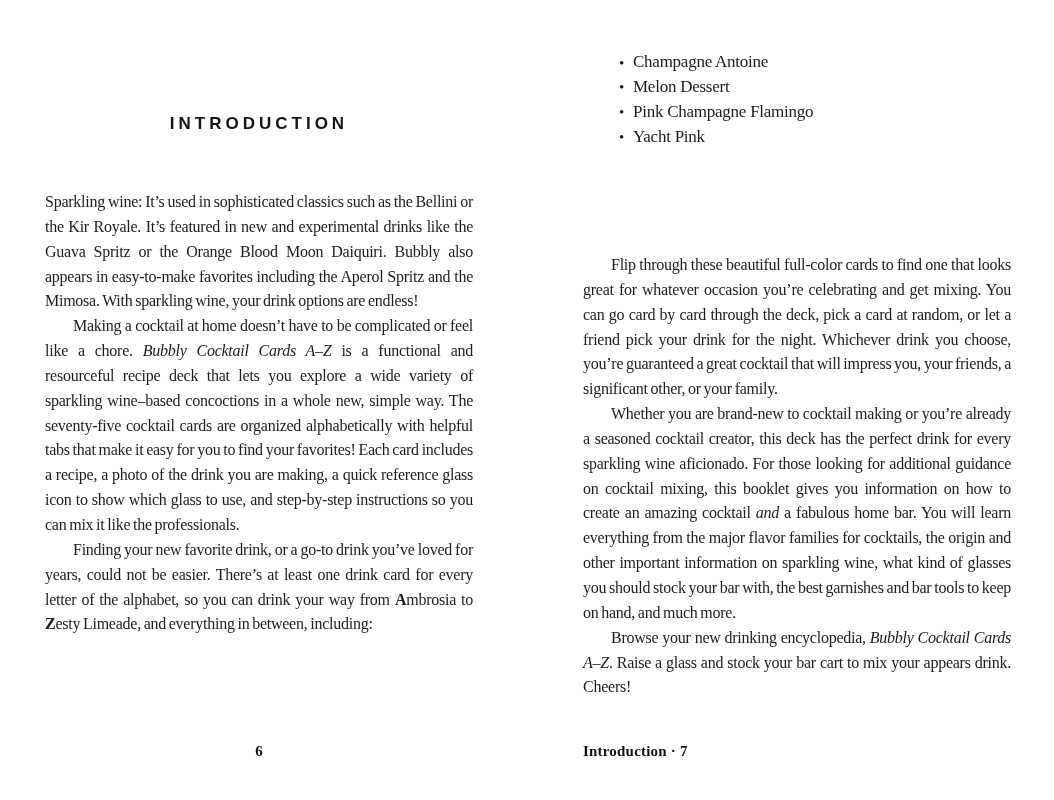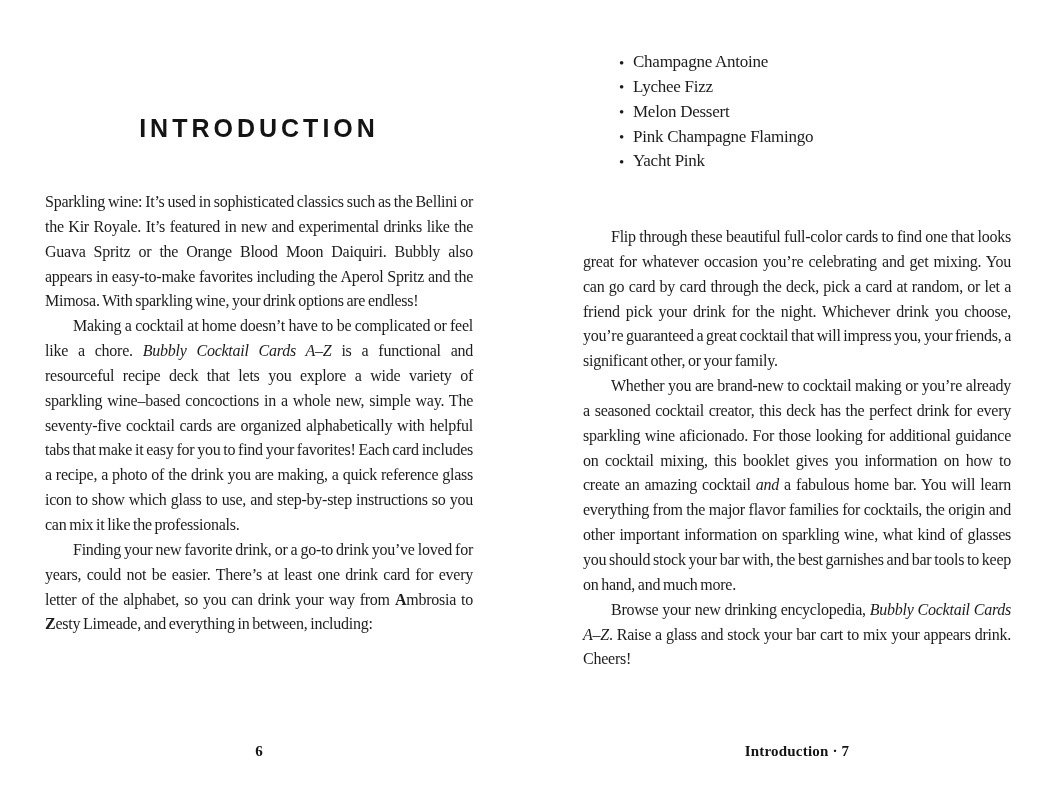--- a/index.html
+++ b/index.html
@@ -23,37 +23,37 @@
 
   .chapter-heading {
     position: absolute;
     top: 114px;
     left: 0;
     width: 100%;
     margin: 0;
     text-align: center;
     font-family: "Liberation Sans", sans-serif;
     font-weight: bold;
-    font-size: 25px;
+    font-size: 17px;
     letter-spacing: 4px;
     color: #141414;
   }
 
   .body-text {
     position: absolute;
     left: 0;
     width: 428px;
     font-size: 16px;
     line-height: 24.85px;
     letter-spacing: -0.25px;
     word-spacing: -1px;
     text-align: justify;
   }
   .body-left  { top: 190px; }
-  .body-right { top: 225px; }
+  .body-right { top: 253px; }
 
   .para { margin: 0; }
   .para.indent { text-indent: 28px; }
 
   .drink-list {
     position: absolute;
     top: 36px;
     left: 8px;
     width: 428px;
     margin: 14px;
@@ -78,21 +78,21 @@
   .folio {
     position: absolute;
     top: 743px;
     left: 0;
     width: 100%;
     font-size: 15px;
     font-weight: bold;
     color: #141414;
   }
   .folio-left  { text-align: center; }
-  .folio-right { text-align: center; letter-spacing: 0.2px; }
+  .folio-right { text-align: left; letter-spacing: 0.2px; }
 </style>
 </head>
 <body>
 
 <div class="spread">
 
   <section class="page page-left">
     <h1 class="chapter-heading">INTRODUCTION</h1>
 
     <div class="body-text body-left">
@@ -100,21 +100,20 @@
       <p class="para indent"><span>Making a cocktail at home doesn’t have to be complicated or feel like a chore. </span><span style="font-style: italic;">Bubbly Cocktail Cards A–Z</span><span> is a functional and resourceful recipe deck that lets you explore a wide variety of sparkling wine–based concoctions in a whole new, simple way. The seventy-five cocktail cards are organized alphabetically with helpful tabs that make it easy for you to find your favorites! Each card includes a recipe, a photo of the drink you are making, a quick reference glass icon to show which glass to use, and step-by-step instructions so you can mix it like the professionals.</span></p>
       <p class="para indent"><span>Finding your new favorite drink, or a go-to drink you’ve loved for years, could not be easier. There’s at least one drink card for every letter of the alphabet, so you can drink your way from </span><span style="font-weight: bold;">A</span><span>mbrosia to </span><span style="font-weight: bold;">Z</span><span>esty Limeade, and everything in between, including:</span></p>
     </div>
 
     <div class="folio folio-left">6</div>
   </section>
 
   <section class="page page-right">
     <ul class="drink-list">
         <li class="drink-item">Champagne Antoine</li>
-        <li class="drink-item">Lychee Fizz</li>
         <li class="drink-item">Melon Dessert</li>
         <li class="drink-item">Pink Champagne Flamingo</li>
         <li class="drink-item">Yacht Pink</li>
       </ul>
 
     <div class="body-text body-right">
       <p class="para indent"><span>Flip through these beautiful full-color cards to find one that looks great for whatever occasion you’re celebrating and get mixing. You can go card by card through the deck, pick a card at random, or let a friend pick your drink for the night. Whichever drink you choose, you’re guaranteed a great cocktail that will impress you, your friends, a significant other, or your family.</span></p>
       <p class="para indent"><span>Whether you are brand-new to cocktail making or you’re already a seasoned cocktail creator, this deck has the perfect drink for every sparkling wine aficionado. For those looking for additional guidance on cocktail mixing, this booklet gives you information on how to create an amazing cocktail </span><span style="font-style: italic;">and</span><span> a fabulous home bar. You will learn everything from the major flavor families for cocktails, the origin and other important information on sparkling wine, what kind of glasses you should stock your bar with, the best garnishes and bar tools to keep on hand, and much more.</span></p>
       <p class="para indent"><span>Browse your new drinking encyclopedia, </span><span style="font-style: italic;">Bubbly Cocktail Cards A–Z</span><span>. Raise a glass and stock your bar cart to mix your appears drink. Cheers!</span></p>
     </div>

